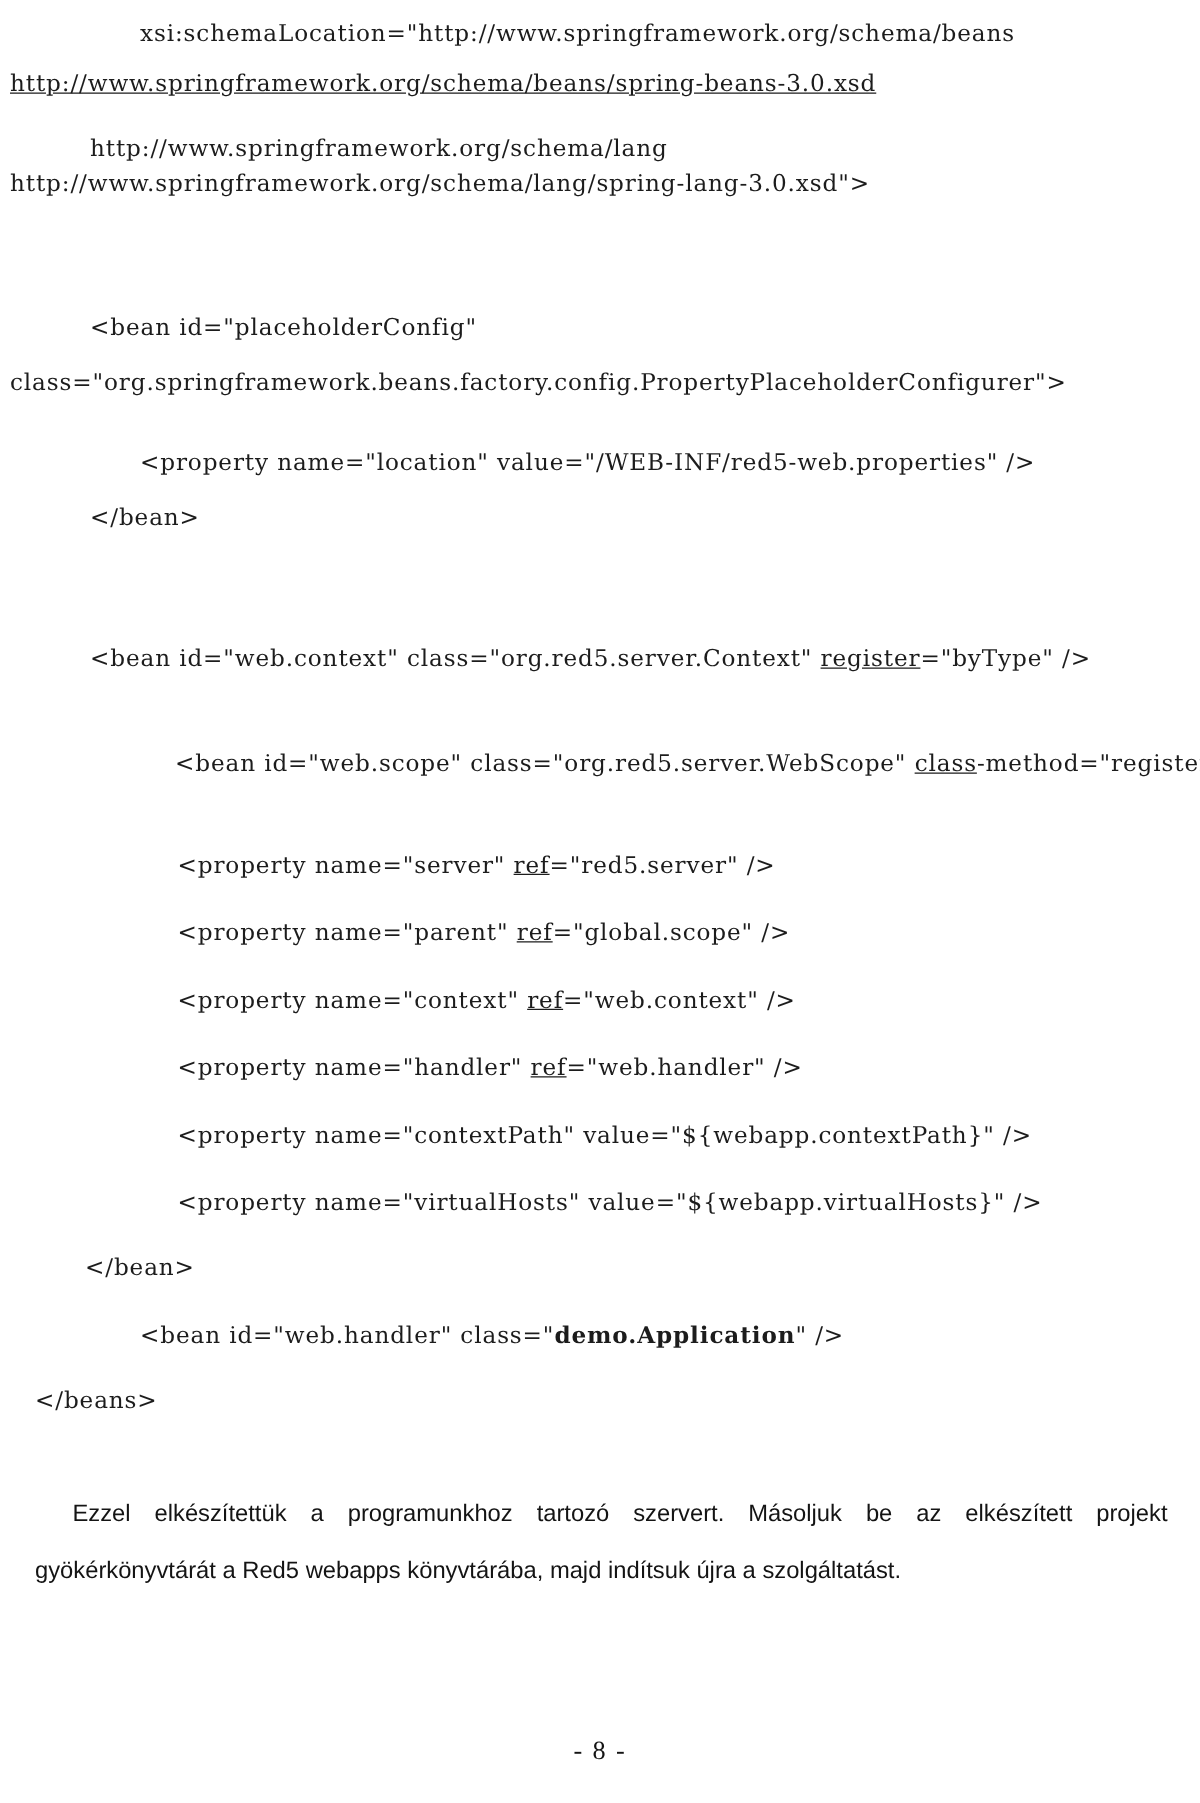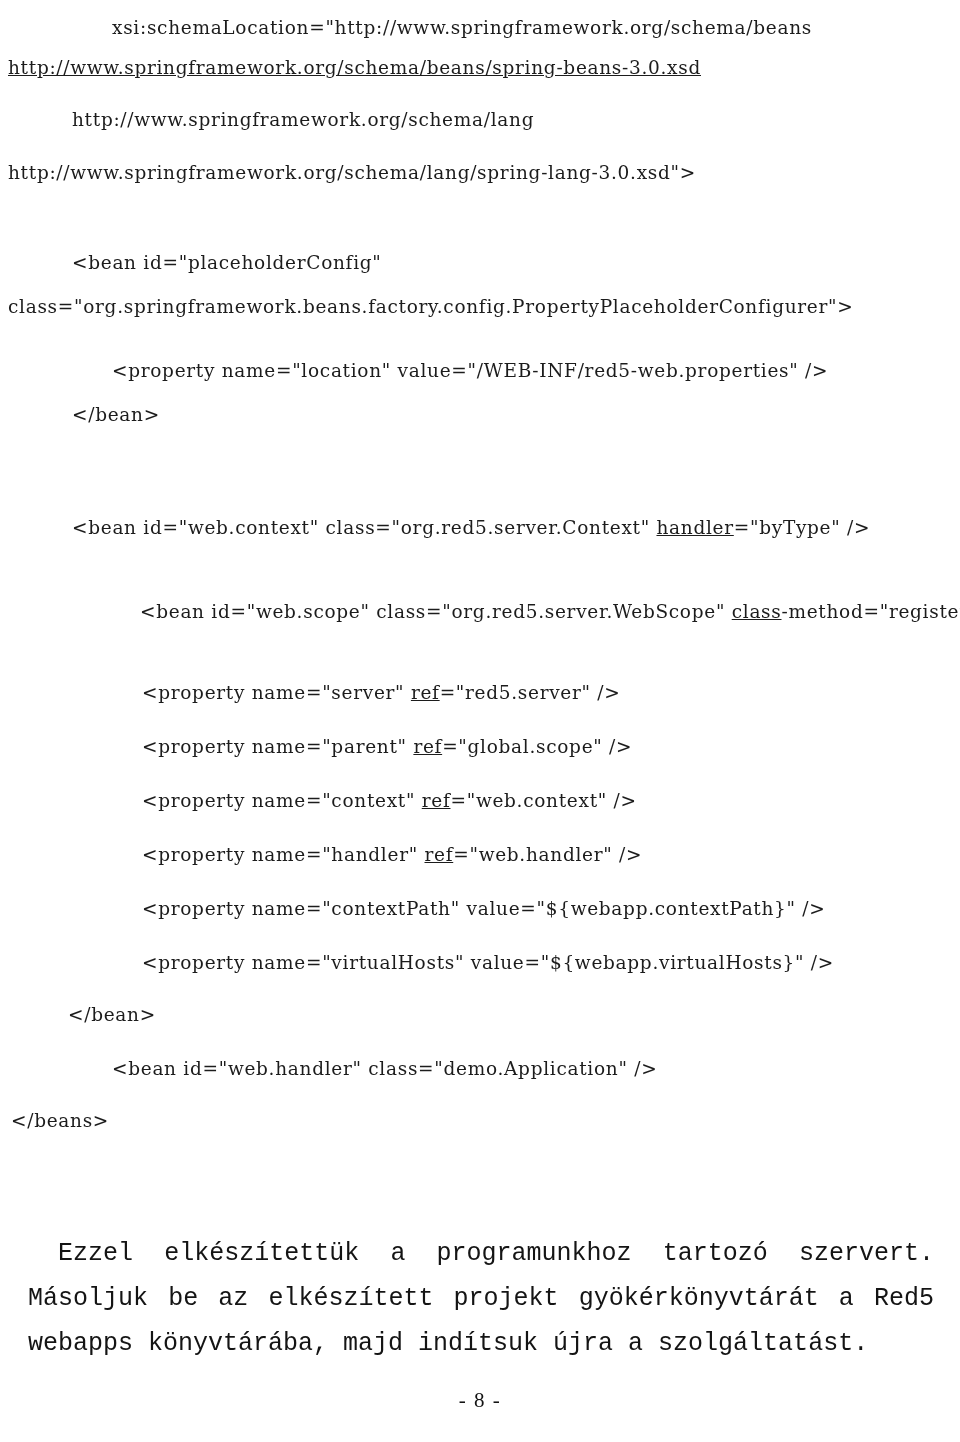--- a/index.html
+++ b/index.html
@@ -41,36 +41,36 @@
     white-space: pre;
     color: #1c1c1c;
     height: 40px;
   }
 
   .code-line .u {
     text-decoration: underline;
     text-underline-offset: 1px;
   }
   .code-line .b {
-    font-weight: normal;
+    font-weight: bold;
   }
 
   
   .code-line {
     display: block;
   }
 
   
   .body-par {
     position: absolute;
     left: 28px;
-    top: 1206px;
+    top: 1170px;
     width: 906px;
-    font-family: Liberation Mono, monospace;
-    font-size: 25px;
+    font-family: Liberation Sans, sans-serif;
+    font-size: 19px;
     line-height: 45px;
     text-align: justify;
     text-indent: 30px;
     color: #141414;
   }
 
   
   .footer {
     position: absolute;
     left: 0;
@@ -85,35 +85,35 @@
 </style>
 </head>
 <body>
 
 <div class="page">
 
   <div class="code-block" id="code-block">
       <div class="code-line" style="position: absolute; left: 112px; top: 8px;"><span>xsi:schemaLocation="http://www.springframework.org/schema/beans</span></div>
       <div class="code-line" style="position: absolute; left: 8px; top: 48px; text-decoration: underline;"><span>http://www.springframework.org/schema/beans/spring-beans-3.0.xsd</span></div>
       <div class="code-line" style="position: absolute; left: 72px; top: 100px;"><span>http://www.springframework.org/schema/lang</span></div>
-      <div class="code-line" style="position: absolute; left: 8px; top: 153px;"><span>http://www.springframework.org/schema/lang/spring-lang-3.0.xsd"&gt;</span></div>
+      <div class="code-line" style="position: absolute; left: 8px; top: 128px;"><span>http://www.springframework.org/schema/lang/spring-lang-3.0.xsd"&gt;</span></div>
       <div class="code-line" style="position: absolute; left: 72px; top: 243px;"><span>&lt;bean id="placeholderConfig"</span></div>
       <div class="code-line" style="position: absolute; left: 8px; top: 287px;"><span>class="org.springframework.beans.factory.config.PropertyPlaceholderConfigurer"&gt;</span></div>
       <div class="code-line" style="position: absolute; left: 112px; top: 351px;"><span>&lt;property name="location" value="/WEB-INF/red5-web.properties" /&gt;</span></div>
       <div class="code-line" style="position: absolute; left: 72px; top: 395px;"><span>&lt;/bean&gt;</span></div>
-      <div class="code-line" style="position: absolute; left: 72px; top: 508px;"><span>&lt;bean id="web.context" class="org.red5.server.Context" </span><span class="u">handler</span><span>="byType" /&gt;</span></div>
+      <div class="code-line" style="position: absolute; left: 72px; top: 508px;"><span>&lt;bean id="web.context" class="org.red5.server.Context" </span><span class="u">register</span><span>="byType" /&gt;</span></div>
       <div class="code-line" style="position: absolute; left: 140px; top: 592px;"><span>&lt;bean id="web.scope" class="org.red5.server.WebScope" </span><span class="u">class</span><span>-method="register"&gt;</span></div>
       <div class="code-line" style="position: absolute; left: 142px; top: 673px;"><span>&lt;property name="server" </span><span class="u">ref</span><span>="red5.server" /&gt;</span></div>
       <div class="code-line" style="position: absolute; left: 142px; top: 727px;"><span>&lt;property name="parent" </span><span class="u">ref</span><span>="global.scope" /&gt;</span></div>
       <div class="code-line" style="position: absolute; left: 142px; top: 781px;"><span>&lt;property name="context" </span><span class="u">ref</span><span>="web.context" /&gt;</span></div>
       <div class="code-line" style="position: absolute; left: 142px; top: 835px;"><span>&lt;property name="handler" </span><span class="u">ref</span><span>="web.handler" /&gt;</span></div>
       <div class="code-line" style="position: absolute; left: 142px; top: 889px;"><span>&lt;property name="contextPath" value="${webapp.contextPath}" /&gt;</span></div>
       <div class="code-line" style="position: absolute; left: 142px; top: 943px;"><span>&lt;property name="virtualHosts" value="${webapp.virtualHosts}" /&gt;</span></div>
       <div class="code-line" style="position: absolute; left: 68px; top: 995px;"><span>&lt;/bean&gt;</span></div>
       <div class="code-line" style="position: absolute; left: 112px; top: 1049px;"><span>&lt;bean id="web.handler" class="</span><span class="b">demo.Application</span><span>" /&gt;</span></div>
-      <div class="code-line" style="position: absolute; left: 11px; top: 1101px;"><span>&lt;/beans&gt;</span></div>
+      <div class="code-line" style="position: absolute; left: 28px; top: 1101px;"><span>&lt;/beans&gt;</span></div>
     </div>
 
   <p class="body-par">Ezzel elkészítettük a programunkhoz tartozó szervert. Másoljuk be az elkészített projekt gyökérkönyvtárát a Red5 webapps könyvtárába, majd indítsuk újra a szolgáltatást.</p>
 
   <div class="footer">- 8 -</div>
 
 </div>
 
 </body></html>

